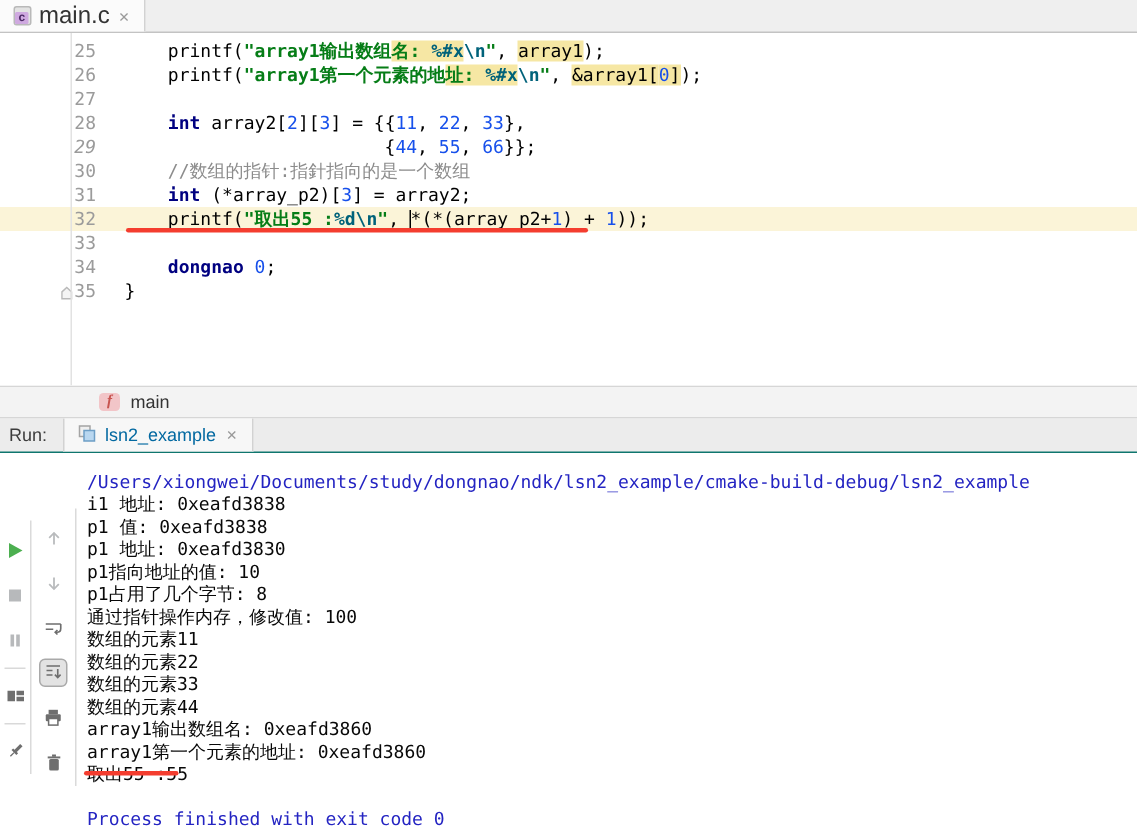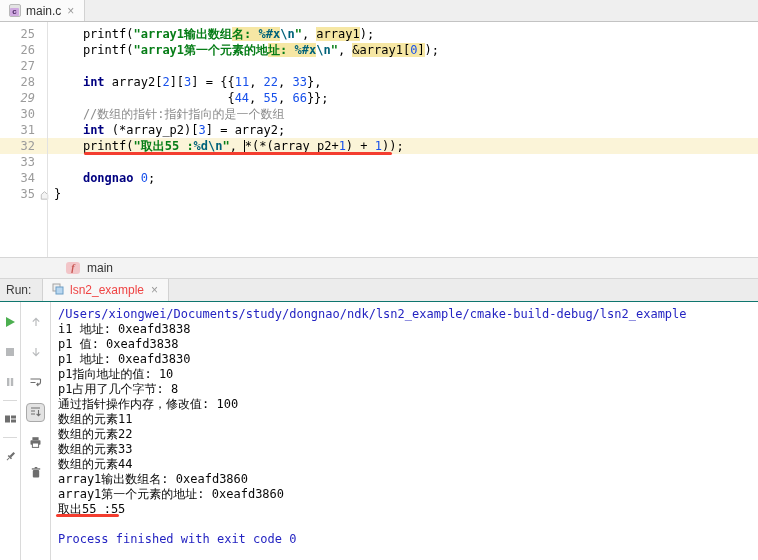--- a/index.html
+++ b/index.html
@@ -7,32 +7,32 @@
   #page {
     position:relative; width:758px; height:560px; background:#fff;
     font-family:"Liberation Sans", sans-serif; font-size:12px; color:#222;
     overflow:hidden;
   }
   
   .tabbar { height:22px; background:#efefef; border-bottom:1px solid #c3c3c3;
             display:flex; align-items:stretch; }
   .ed-tab { display:flex; align-items:center; gap:5px; padding:0 9px;
             background:#fbfbfb; border-right:1px solid #d2d2d2; }
-  .ed-tab-label { font-size:12px; color:#333; }
+  .ed-tab-label { font-size:16px; color:#333; }
   .cfile-icon { position:relative; width:12px; height:13px; background:#e3e3e3;
             border:1px solid #b9b9b9; border-radius:2px; }
   .cfile-icon i { position:absolute; left:0; bottom:0; width:9px; height:8px;
             background:#cfa9e0; border-radius:1px; font-style:normal;
             font-size:8px; line-height:8px; text-align:center; color:#4d2a66; font-weight:bold;}
   .close-x { color:#9a9a9a; font-size:12px; line-height:12px; padding:0 1px; cursor:default;}
   
   .editor { position:relative; height:235px; background:#fff; overflow:hidden;
             font-family:"DejaVu Sans Mono", monospace; font-size:12px; }
   .gutter-sep { position:absolute; left:47px; top:0; bottom:0; width:1px; background:#e2e2e2; }
-  .code-row { display:flex; height:16px; line-height:16px; white-space:pre; position:relative;}
+  .code-row { display:flex; height:16px; line-height:16px; white-space:pre; position:relative;padding-left:29px;}
   .code-row.clipped { height:4px; overflow:hidden; }
   .code-row.clipped > * { margin-top:-12px; }
   .code-row.caret-row { background:var(--c-caretrow,#fbf4d8); }
   .gutter-num { flex:0 0 47px; padding-right:12px; text-align:right;
             color:#9b9b9b; font-size:12px; }
   .code-text { padding-left:7px; color:#000; }
   .pln { color:#000; }
   .kw  { color:var(--c-kw,#000080); font-weight:bold; }
   .str { color:var(--c-str,#067d17); font-weight:bold; }
   .esc { color:var(--c-esc,#00627a); font-weight:bold; }
@@ -49,23 +49,23 @@
   .func-icon { width:14px; height:12px; background:#f2c5c8; border-radius:3px;
             color:#c75450; font-size:10px; line-height:12px; text-align:center;
             font-weight:bold; font-family:"Liberation Serif", serif; font-style:italic; }
   .crumb-label { color:#333; }
   
   .run-tabbar { height:23px; background:#ececec; border-bottom:1px solid #0f766e;
             display:flex; align-items:stretch; }
   .run-label { align-self:center; margin-left:6px; color:#3c3c3c; width:26px; }
   .run-tab { margin-left:10px; display:flex; align-items:center; gap:6px; padding:0 9px;
             background:#f7f7f7; border-left:1px solid #d2d2d2; border-right:1px solid #d2d2d2; }
-  .run-tab-label { color:#ef4444; }
-  
-  .run-body { display:flex; height:258px; background:#fff; }
+  .run-tab-label { color:#0369a1; }
+  
+  .run-body { display:flex; height:258px; background:#fff;align-items:center; }
   .tbcol { display:flex; flex-direction:column; align-items:center; padding-top:5px; }
   .tbcol1 { flex:0 0 21px; border-right:1px solid #dadada; }
   .tbcol2 { flex:0 0 30px; border-right:1px solid #dadada; }
   .tb-btn { width:100%; height:30px; display:flex; align-items:center; justify-content:center; }
   .tb-btn .selbox { border:1px solid #a9a9a9; border-radius:4px; background:#e3e3e3;
             padding:2px 2px 0 2px; }
   .tb-sep { width:14px; height:1px; background:#d9d9d9; margin:3px 0; }
   .console { flex:1; padding:5px 4px 0 7px; font-family:"DejaVu Sans Mono", monospace;
             font-size:12px; line-height:15px; white-space:pre; overflow:hidden; }
   .con-line { height:15px; }

